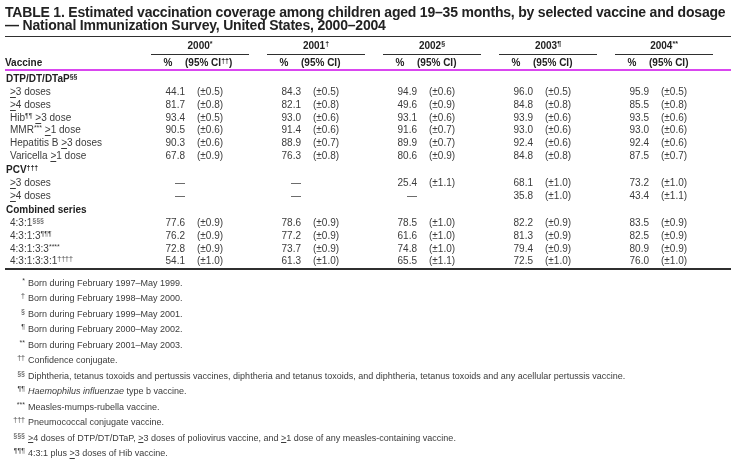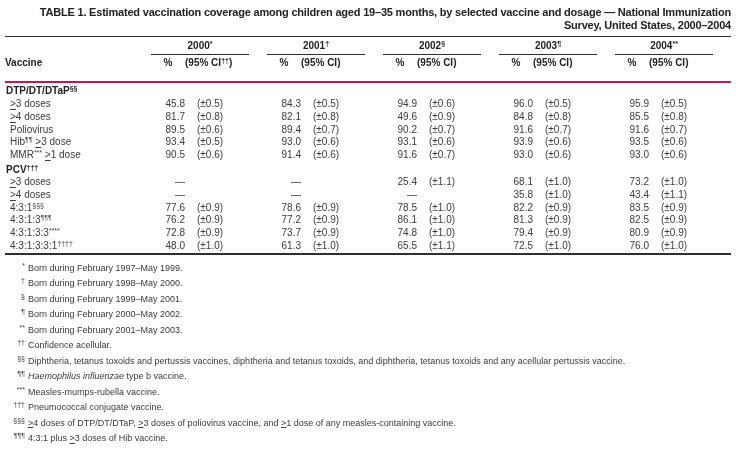--- a/index.html
+++ b/index.html
@@ -8,26 +8,25 @@
   body {
     width: 736px; height: 469px; overflow: hidden;
     font-family: "Liberation Sans", sans-serif;
     color: #333333;
     -webkit-font-smoothing: antialiased;
   }
   .page { padding: 6px 5px 0 5px; }
 
   .title {
     font-weight: bold;
-    font-size: 11px;
+    font-size: 14px;
     line-height: 13px;
     letter-spacing: -0.2px;
     color: #222222;
     width: 726px;
-    text-align: right;
   }
 
   table.coverage {
     border-collapse: collapse;
     table-layout: fixed;
     width: 726px;
     margin-top: 4px;
     border-top: 1px solid #2f2f2f;
     border-bottom: 2px solid #2f2f2f;
   }
@@ -48,22 +47,22 @@
 
   tr.year-row th { padding-top: 3px; }
   .year-inner {
     display: block;
     text-align: center;
     border-bottom: 1px solid #2f2f2f;
     margin-right: 18px;
     padding-bottom: 1px;
   }
   tr.colhead-row th {
-    border-bottom: 2px solid #be185d;
-    padding: 2px 0 12px 0;
+    border-bottom: 2px solid #d946ef;
+    padding: 2px 0 0 0;
   }
   th.corner { text-align: left; padding-left: 1px; }
   th.pct-h  { text-align: center; }
   th.ci-h   { text-align: left; padding-left: 10px; }
 
   tbody td.rowlabel { text-align: left; padding-left: 1px; }
   tbody tr.data td.rowlabel { padding-left: 5px; margin-left: 8px; }
   tbody tr.section td { font-weight: bold; color: #222222; padding-top: 2px; }
   tbody td.pct { text-align: right; }
   tbody td.ci  { text-align: left; padding-left: 12px; }
@@ -162,21 +161,21 @@
           <td class="ci"></td>
           <td class="pct"></td>
           <td class="ci"></td>
           <td class="pct"></td>
           <td class="ci"></td>
           <td class="pct"></td>
           <td class="ci"></td>
         </tr>
         <tr class="data">
           <td class="rowlabel"><span class="geq">&gt;</span>3 doses</td>
-          <td class="pct">45.8</td>
+          <td class="pct">44.1</td>
           <td class="ci">(±0.5)</td>
           <td class="pct">84.3</td>
           <td class="ci">(±0.5)</td>
           <td class="pct">94.9</td>
           <td class="ci">(±0.6)</td>
           <td class="pct">96.0</td>
           <td class="ci">(±0.5)</td>
           <td class="pct">95.9</td>
           <td class="ci">(±0.5)</td>
         </tr>
@@ -185,33 +184,20 @@
           <td class="pct">81.7</td>
           <td class="ci">(±0.8)</td>
           <td class="pct">82.1</td>
           <td class="ci">(±0.8)</td>
           <td class="pct">49.6</td>
           <td class="ci">(±0.9)</td>
           <td class="pct">84.8</td>
           <td class="ci">(±0.8)</td>
           <td class="pct">85.5</td>
           <td class="ci">(±0.8)</td>
-        </tr>
-        <tr class="data">
-          <td class="rowlabel">Poliovirus</td>
-          <td class="pct">89.5</td>
-          <td class="ci">(±0.6)</td>
-          <td class="pct">89.4</td>
-          <td class="ci">(±0.7)</td>
-          <td class="pct">90.2</td>
-          <td class="ci">(±0.7)</td>
-          <td class="pct">91.6</td>
-          <td class="ci">(±0.7)</td>
-          <td class="pct">91.6</td>
-          <td class="ci">(±0.7)</td>
         </tr>
         <tr class="data">
           <td class="rowlabel">Hib<sup>¶¶</sup> <span class="geq">&gt;</span>3 dose</td>
           <td class="pct">93.4</td>
           <td class="ci">(±0.5)</td>
           <td class="pct">93.0</td>
           <td class="ci">(±0.6)</td>
           <td class="pct">93.1</td>
           <td class="ci">(±0.6)</td>
           <td class="pct">93.9</td>
@@ -225,20 +211,46 @@
           <td class="ci">(±0.6)</td>
           <td class="pct">91.4</td>
           <td class="ci">(±0.6)</td>
           <td class="pct">91.6</td>
           <td class="ci">(±0.7)</td>
           <td class="pct">93.0</td>
           <td class="ci">(±0.6)</td>
           <td class="pct">93.0</td>
           <td class="ci">(±0.6)</td>
         </tr>
+        <tr class="data">
+          <td class="rowlabel">Hepatitis B <span class="geq">&gt;</span>3 doses</td>
+          <td class="pct">90.3</td>
+          <td class="ci">(±0.6)</td>
+          <td class="pct">88.9</td>
+          <td class="ci">(±0.7)</td>
+          <td class="pct">89.9</td>
+          <td class="ci">(±0.7)</td>
+          <td class="pct">92.4</td>
+          <td class="ci">(±0.6)</td>
+          <td class="pct">92.4</td>
+          <td class="ci">(±0.6)</td>
+        </tr>
+        <tr class="data">
+          <td class="rowlabel">Varicella <span class="geq">&gt;</span>1 dose</td>
+          <td class="pct">67.8</td>
+          <td class="ci">(±0.9)</td>
+          <td class="pct">76.3</td>
+          <td class="ci">(±0.8)</td>
+          <td class="pct">80.6</td>
+          <td class="ci">(±0.9)</td>
+          <td class="pct">84.8</td>
+          <td class="ci">(±0.8)</td>
+          <td class="pct">87.5</td>
+          <td class="ci">(±0.7)</td>
+        </tr>
         <tr class="section">
           <td class="rowlabel">PCV<sup>†††</sup></td>
           <td class="pct"></td>
           <td class="ci"></td>
           <td class="pct"></td>
           <td class="ci"></td>
           <td class="pct"></td>
           <td class="ci"></td>
           <td class="pct"></td>
           <td class="ci"></td>
@@ -264,40 +276,53 @@
           <td class="ci"></td>
           <td class="pct">—</td>
           <td class="ci"></td>
           <td class="pct">—</td>
           <td class="ci"></td>
           <td class="pct">35.8</td>
           <td class="ci">(±1.0)</td>
           <td class="pct">43.4</td>
           <td class="ci">(±1.1)</td>
         </tr>
+        <tr class="section">
+          <td class="rowlabel">Combined series</td>
+          <td class="pct"></td>
+          <td class="ci"></td>
+          <td class="pct"></td>
+          <td class="ci"></td>
+          <td class="pct"></td>
+          <td class="ci"></td>
+          <td class="pct"></td>
+          <td class="ci"></td>
+          <td class="pct"></td>
+          <td class="ci"></td>
+        </tr>
         <tr class="data">
           <td class="rowlabel">4:3:1<sup>§§§</sup></td>
           <td class="pct">77.6</td>
           <td class="ci">(±0.9)</td>
           <td class="pct">78.6</td>
           <td class="ci">(±0.9)</td>
           <td class="pct">78.5</td>
           <td class="ci">(±1.0)</td>
           <td class="pct">82.2</td>
           <td class="ci">(±0.9)</td>
           <td class="pct">83.5</td>
           <td class="ci">(±0.9)</td>
         </tr>
         <tr class="data">
           <td class="rowlabel">4:3:1:3<sup>¶¶¶</sup></td>
           <td class="pct">76.2</td>
           <td class="ci">(±0.9)</td>
           <td class="pct">77.2</td>
           <td class="ci">(±0.9)</td>
-          <td class="pct">86.1</td>
+          <td class="pct">61.6</td>
           <td class="ci">(±1.0)</td>
           <td class="pct">81.3</td>
           <td class="ci">(±0.9)</td>
           <td class="pct">82.5</td>
           <td class="ci">(±0.9)</td>
         </tr>
         <tr class="data">
           <td class="rowlabel">4:3:1:3:3<sup>****</sup></td>
           <td class="pct">72.8</td>
           <td class="ci">(±0.9)</td>
@@ -305,41 +330,41 @@
           <td class="ci">(±0.9)</td>
           <td class="pct">74.8</td>
           <td class="ci">(±1.0)</td>
           <td class="pct">79.4</td>
           <td class="ci">(±0.9)</td>
           <td class="pct">80.9</td>
           <td class="ci">(±0.9)</td>
         </tr>
         <tr class="data">
           <td class="rowlabel">4:3:1:3:3:1<sup>††††</sup></td>
-          <td class="pct">48.0</td>
+          <td class="pct">54.1</td>
           <td class="ci">(±1.0)</td>
           <td class="pct">61.3</td>
           <td class="ci">(±1.0)</td>
           <td class="pct">65.5</td>
           <td class="ci">(±1.1)</td>
           <td class="pct">72.5</td>
           <td class="ci">(±1.0)</td>
           <td class="pct">76.0</td>
           <td class="ci">(±1.0)</td>
         </tr>
       </tbody>
   </table>
 
   <div class="footnotes">
       <div class="footnote"><span class="fn-marker">*</span><span class="fn-text">Born during February 1997–May 1999.</span></div>
       <div class="footnote"><span class="fn-marker">†</span><span class="fn-text">Born during February 1998–May 2000.</span></div>
       <div class="footnote"><span class="fn-marker">§</span><span class="fn-text">Born during February 1999–May 2001.</span></div>
       <div class="footnote"><span class="fn-marker">¶</span><span class="fn-text">Born during February 2000–May 2002.</span></div>
       <div class="footnote"><span class="fn-marker">**</span><span class="fn-text">Born during February 2001–May 2003.</span></div>
-      <div class="footnote"><span class="fn-marker">††</span><span class="fn-text">Confidence acellular.</span></div>
+      <div class="footnote"><span class="fn-marker">††</span><span class="fn-text">Confidence conjugate.</span></div>
       <div class="footnote"><span class="fn-marker">§§</span><span class="fn-text">Diphtheria, tetanus toxoids and pertussis vaccines, diphtheria and tetanus toxoids, and diphtheria, tetanus toxoids and any acellular pertussis vaccine.</span></div>
       <div class="footnote"><span class="fn-marker">¶¶</span><span class="fn-text"><i>Haemophilus influenzae</i> type b vaccine.</span></div>
       <div class="footnote"><span class="fn-marker">***</span><span class="fn-text">Measles-mumps-rubella vaccine.</span></div>
       <div class="footnote"><span class="fn-marker">†††</span><span class="fn-text">Pneumococcal conjugate vaccine.</span></div>
       <div class="footnote"><span class="fn-marker">§§§</span><span class="fn-text"><span class="geq">&gt;</span>4 doses of DTP/DT/DTaP, <span class="geq">&gt;</span>3 doses of poliovirus vaccine, and <span class="geq">&gt;</span>1 dose of any measles-containing vaccine.</span></div>
       <div class="footnote"><span class="fn-marker">¶¶¶</span><span class="fn-text">4:3:1 plus <span class="geq">&gt;</span>3 doses of Hib vaccine.</span></div>
     </div>
 
 </div>
 

